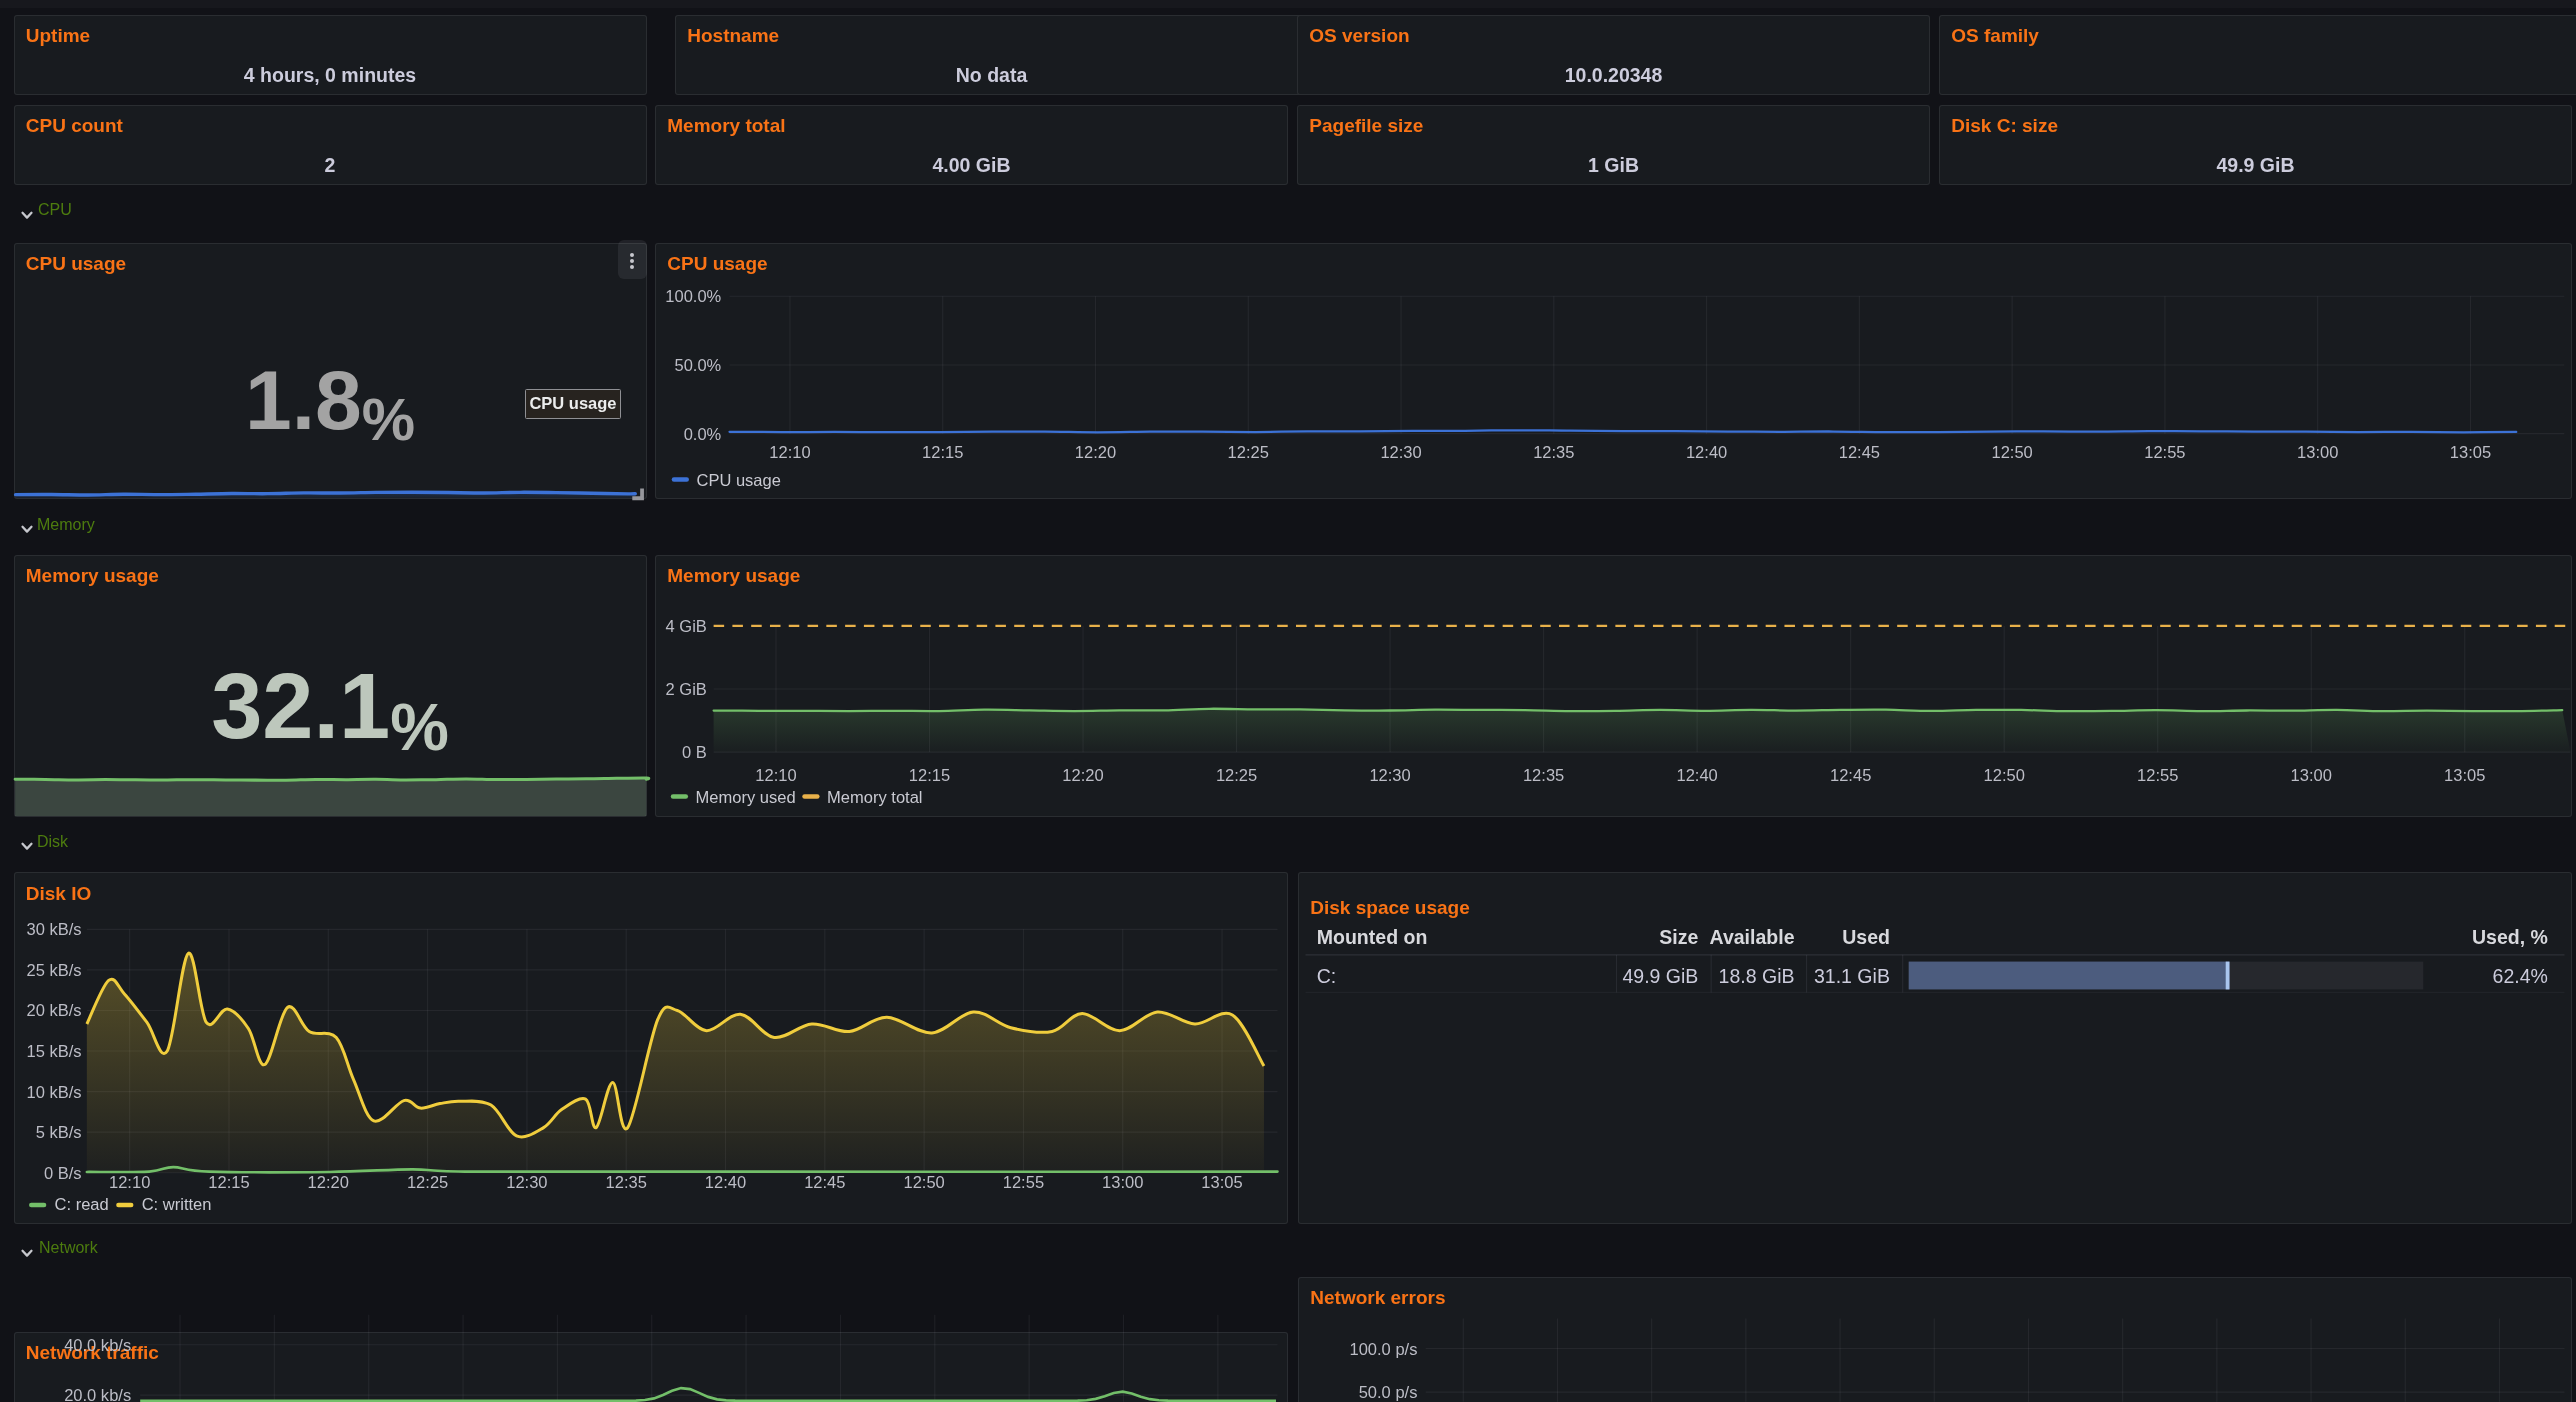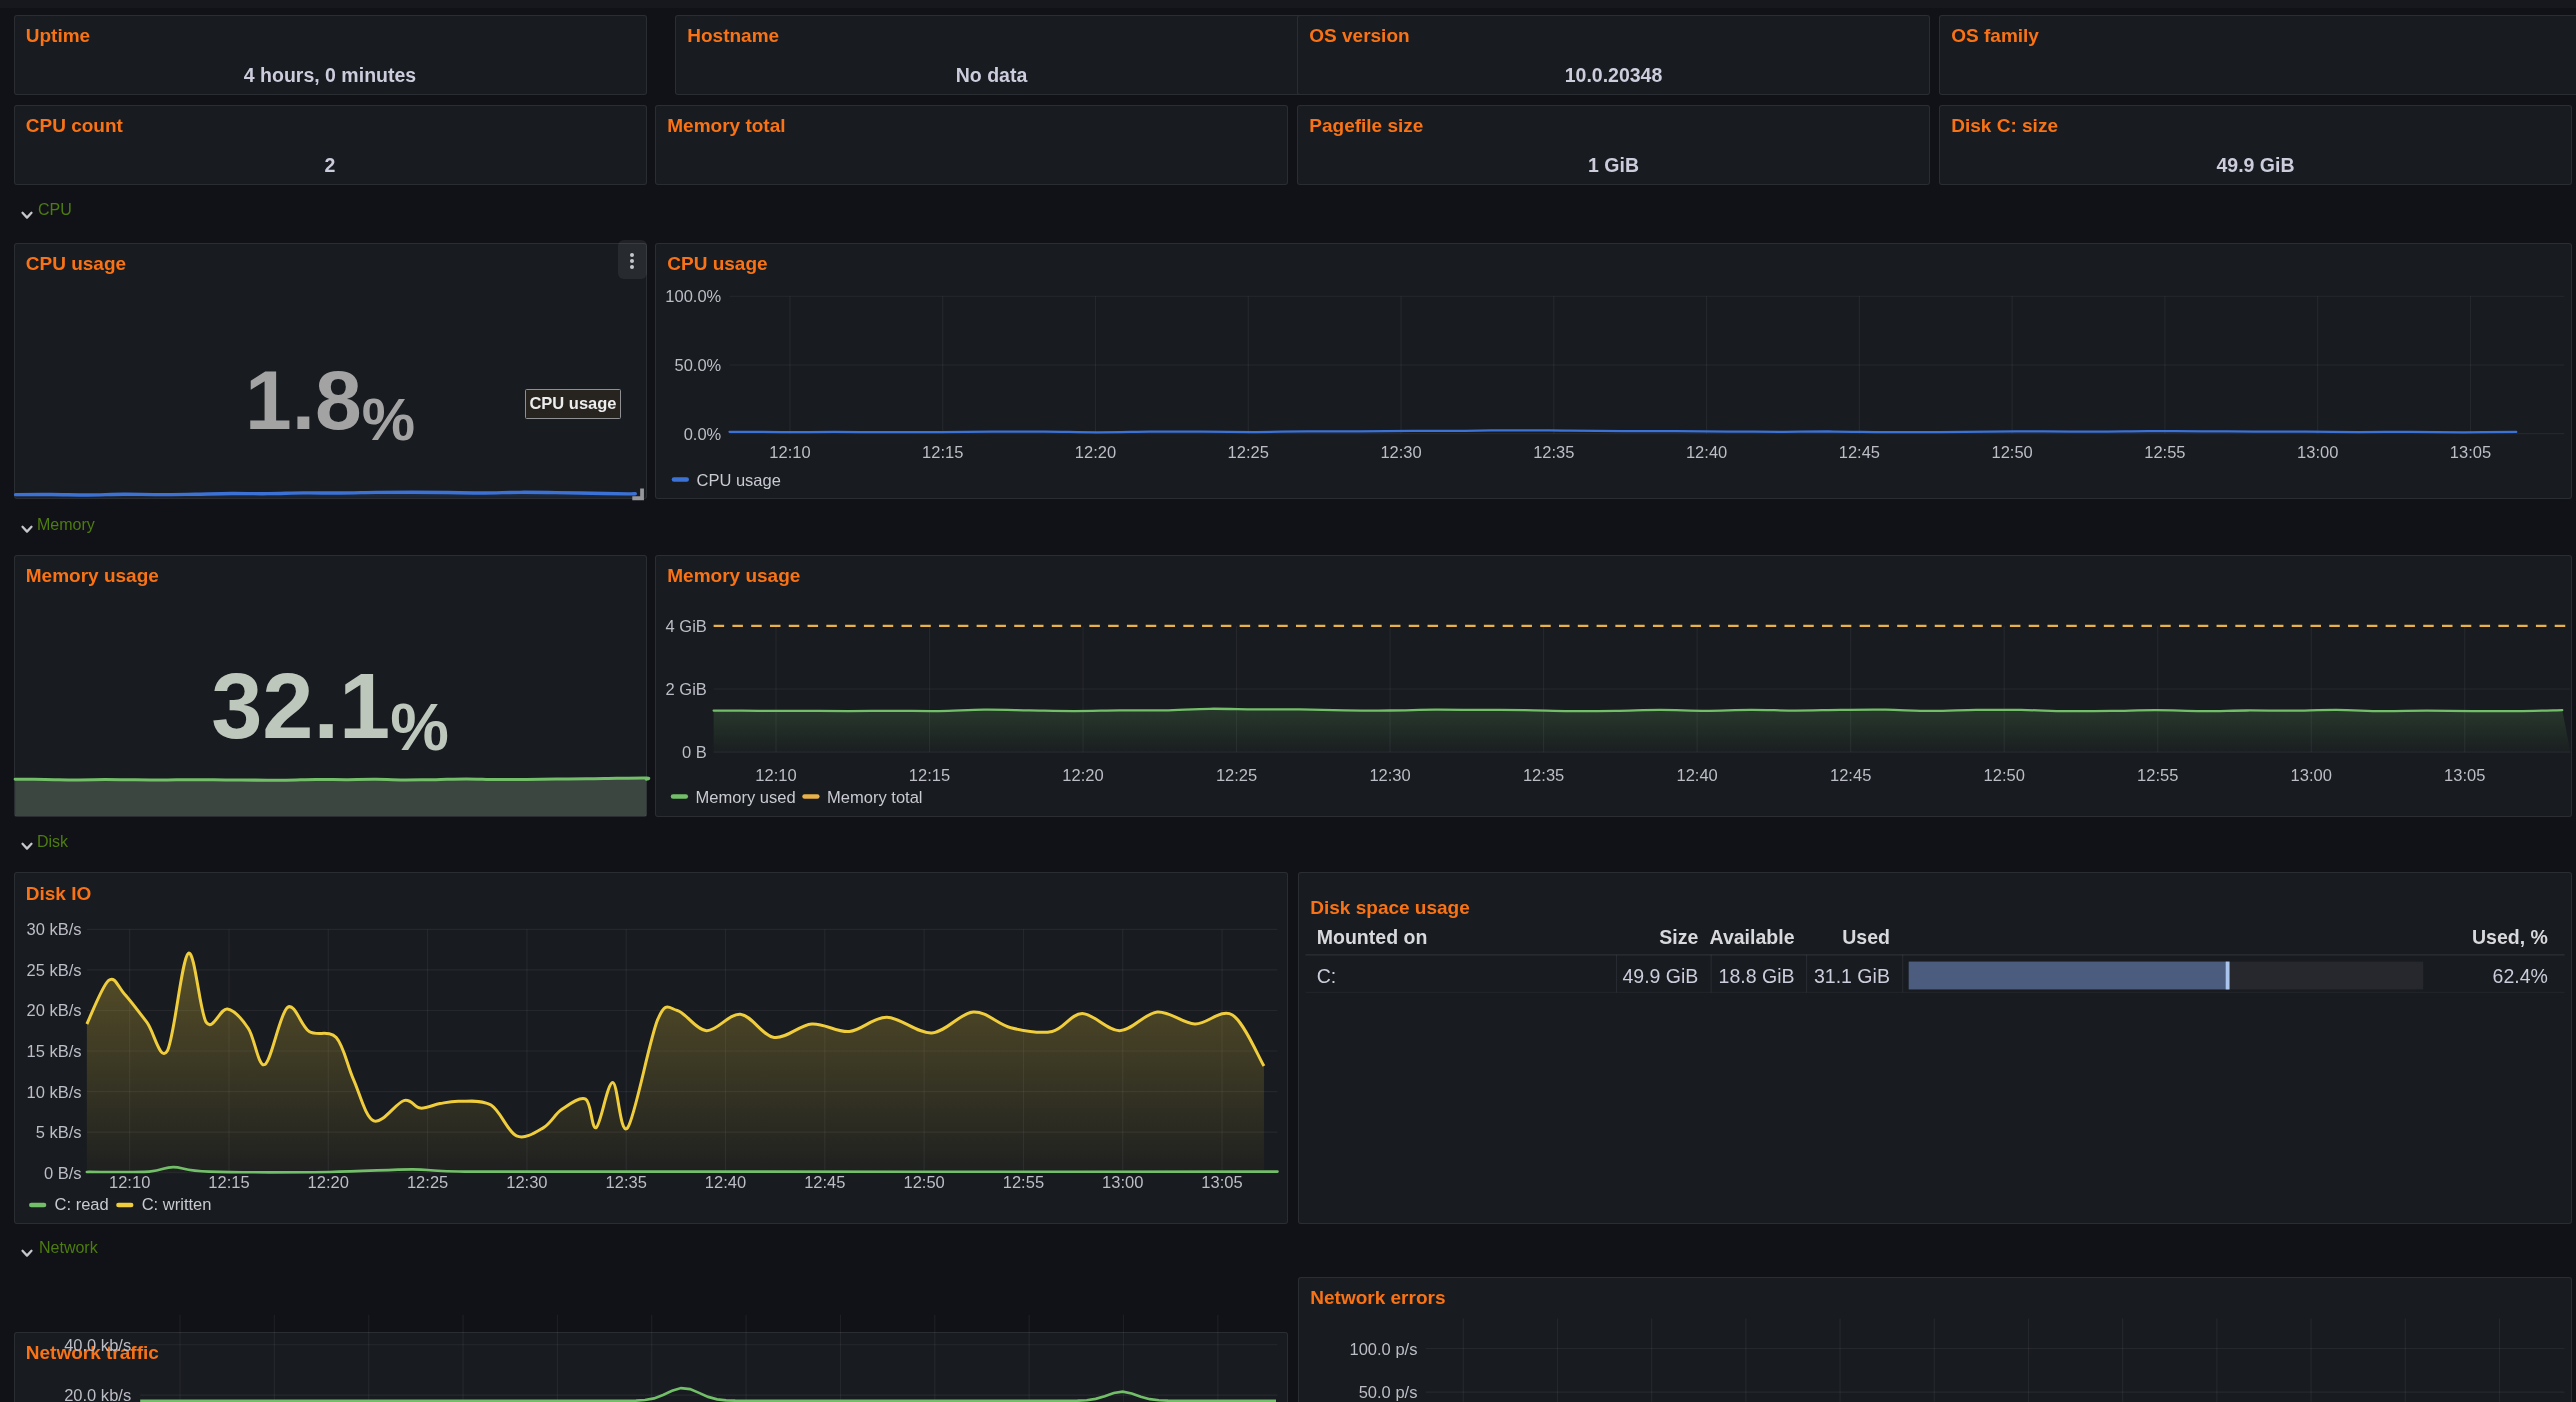--- a/index.html
+++ b/index.html
@@ -26,20 +26,21 @@
   </div>
 <div class="panel" style="left:1939px;top:15px;width:754px;height:80px;">
     <div class="pt">OS family</div>
   </div>
 <div class="panel" style="left:13.5px;top:105px;width:633px;height:80px;">
     <div class="pt">CPU count</div>
     <div class="sv" style="top:44px;">2</div>
   </div>
 <div class="panel" style="left:655px;top:105px;width:633px;height:80px;">
     <div class="pt">Memory total</div>
+    <div class="sv" style="top:44px;">4.00 GiB</div>
   </div>
 <div class="panel" style="left:1297px;top:105px;width:633px;height:80px;">
     <div class="pt">Pagefile size</div>
     <div class="sv" style="top:44px;">1 GiB</div>
   </div>
 <div class="panel" style="left:1939px;top:105px;width:633px;height:80px;">
     <div class="pt">Disk C: size</div>
     <div class="sv" style="top:44px;">49.9 GiB</div>
   </div>
 <svg class="abs" style="left:12px;top:200px;" width="30" height="30" viewBox="0 0 40 40">

